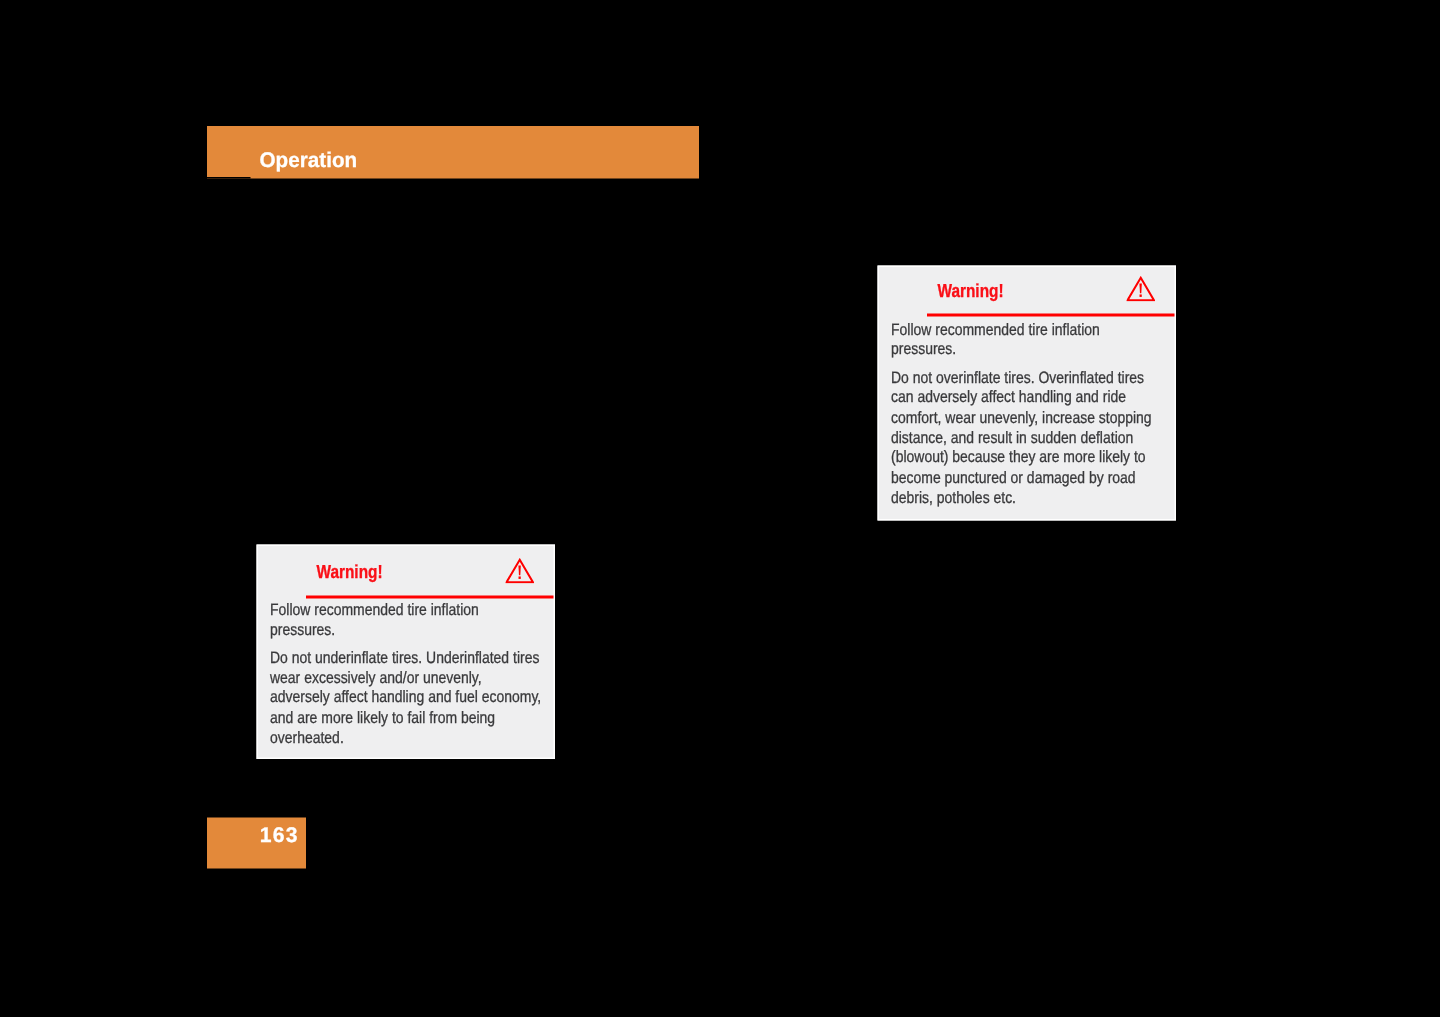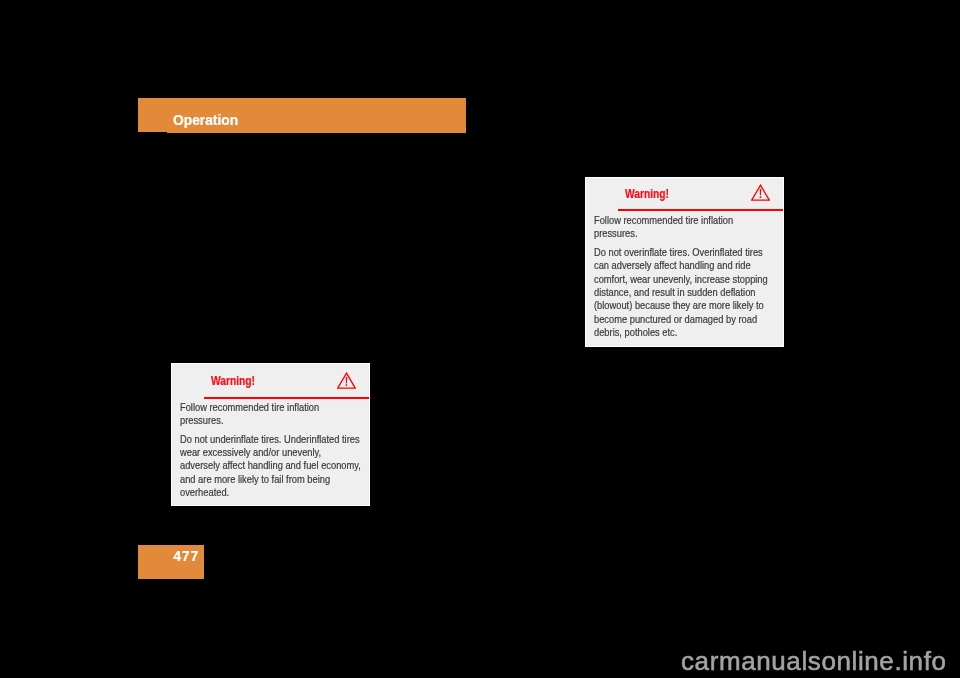--- a/index.html
+++ b/index.html
@@ -15,21 +15,21 @@
     overflow: hidden;
     font-family: "Liberation Sans", sans-serif;
     -webkit-font-smoothing: antialiased;
   }
   .page { position: absolute; inset: 0; }
 
   
   .section-header {
     position: absolute;
     left: 138px;
-    top: 98px;
+    top: 84px;
     width: 328px;
     height: 34.5px;
     background: #e3893a;
   }
   .section-header .notch {
     position: absolute;
     left: 0;
     bottom: 0;
     width: 29px;
     height: 1px;
@@ -175,18 +175,17 @@
         <rect x="8.68" y="12.3" width="1.5" height="1.65" fill="#ff0000"></rect>
       </svg></div>
     </div>
     <div class="warn-body">
       <p>Follow recommended tire inflation pressures.</p>
       <p>Do not overinflate tires. Overinflated tires can adversely affect handling and ride comfort, wear unevenly, increase stopping distance, and result in sudden deflation (blowout) because they are more likely to become punctured or damaged by road debris, potholes etc.</p>
     </div>
   </div>
 
   <div class="pagenum">
-    <span>477</span>
+    <span>163</span>
   </div>
 
-  <div class="watermark">carmanualsonline.info</div>
 
 </div>
 
 </body></html>

